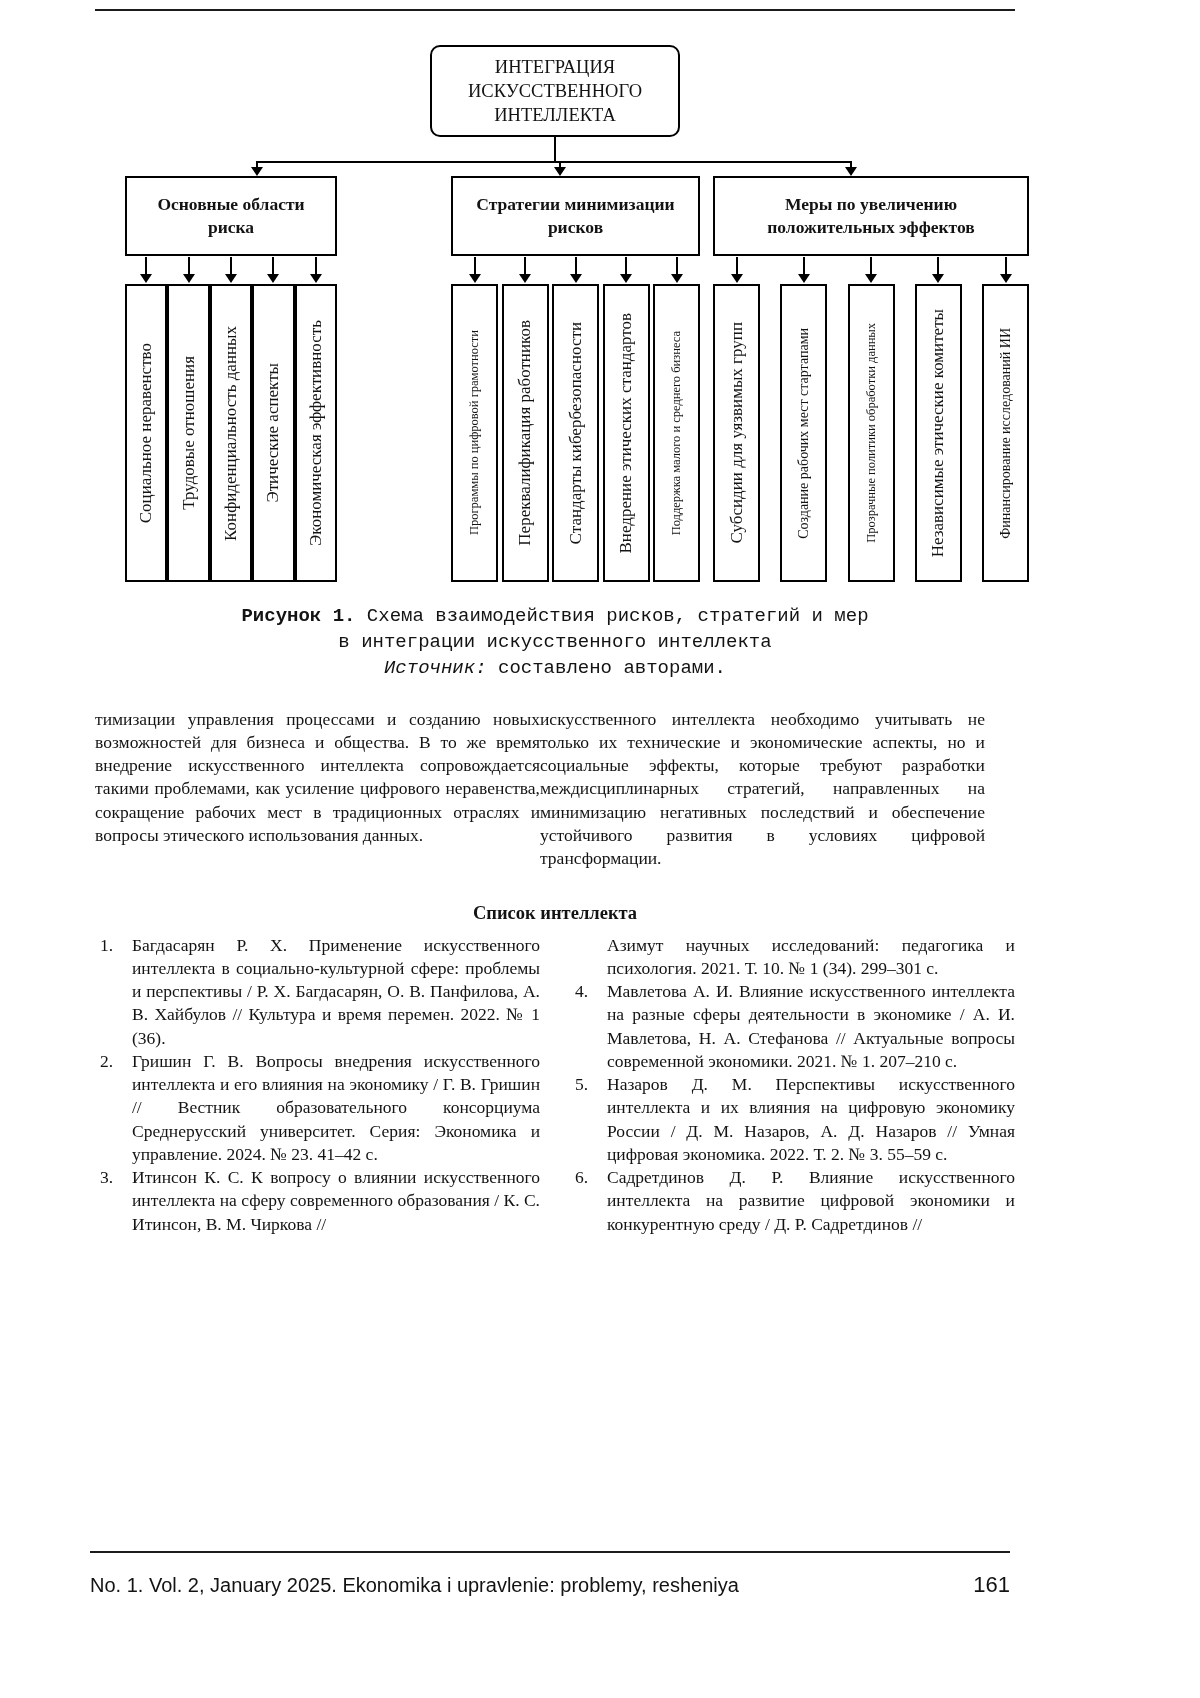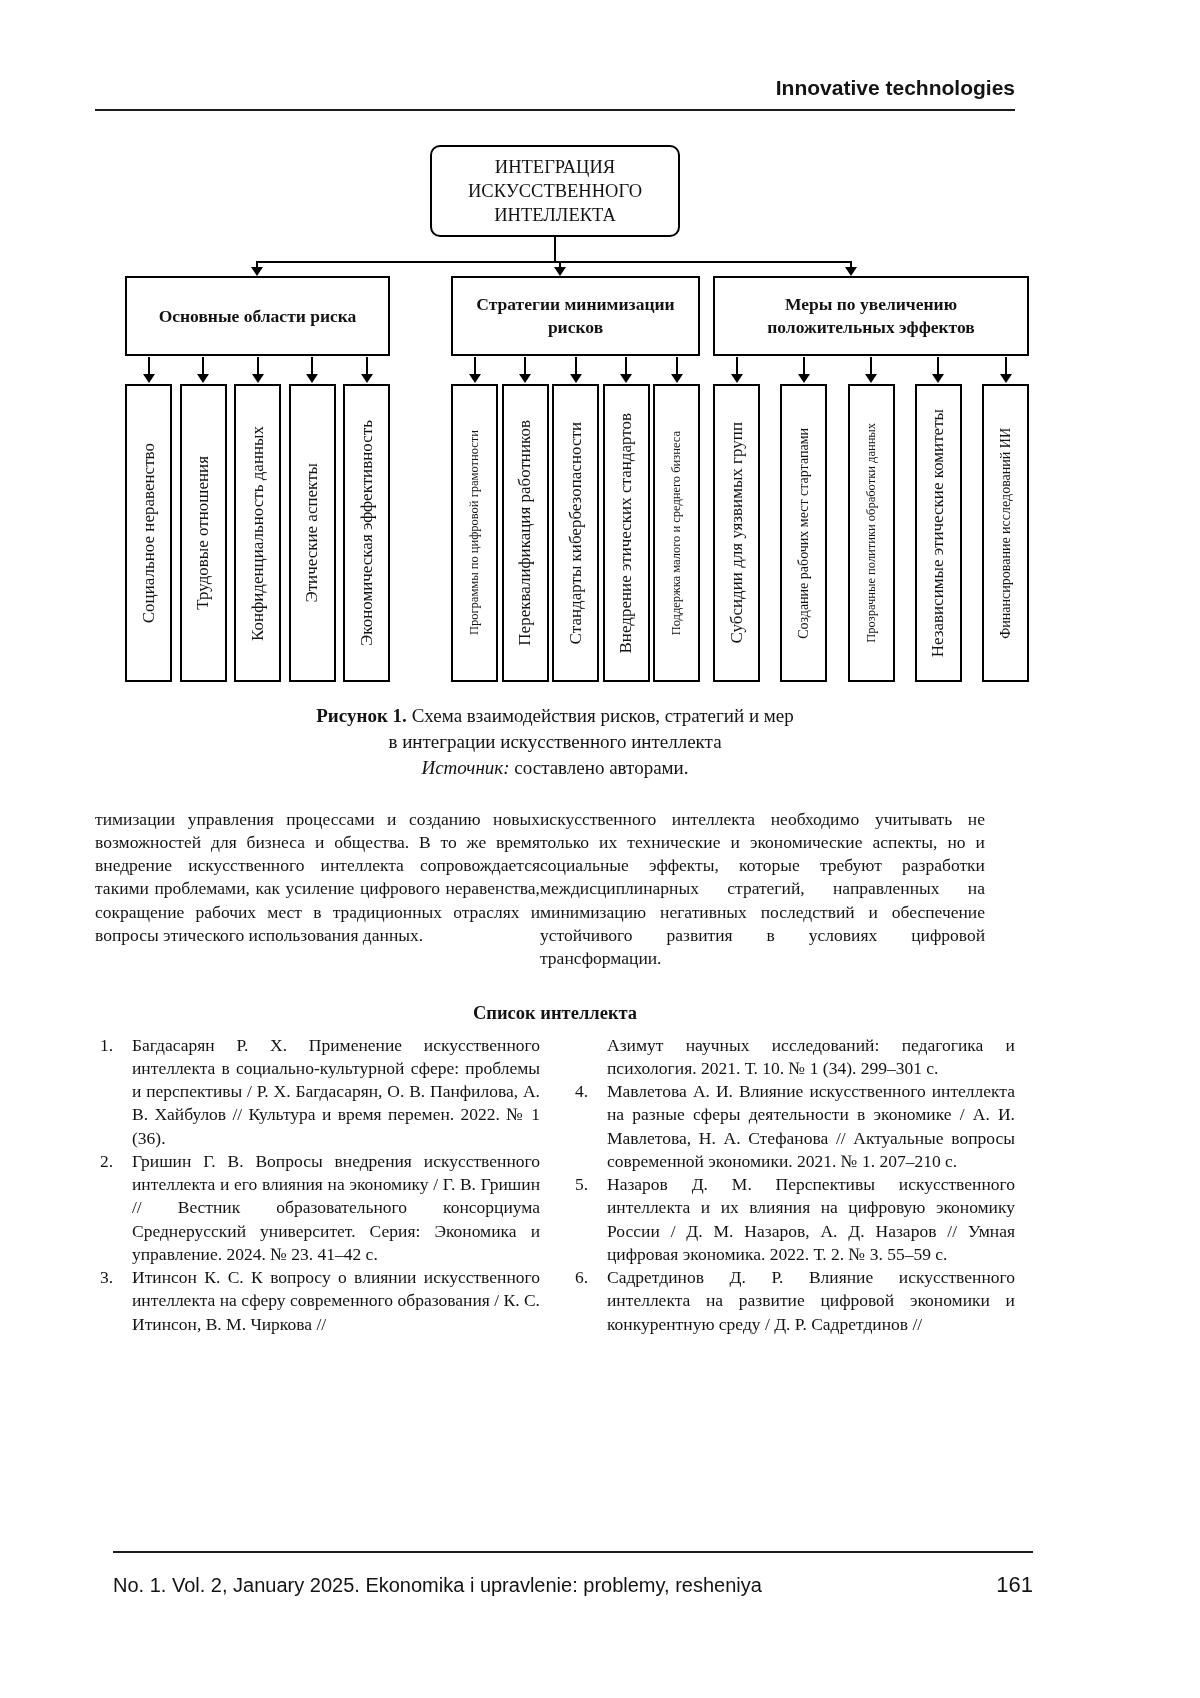--- a/index.html
+++ b/index.html
@@ -33,21 +33,21 @@
   .bstem { width:2px; top:118px; height:5px; }
   .bs0 { left:161px; } .bs1 { left:464px; } .bs2 { left:755px; }
   .tri {
     position:absolute; top:122px; width:0; height:0;
     border-left:6px solid transparent; border-right:6px solid transparent;
     border-top:9px solid #000;
   }
   .t0 { left:156px; } .t1 { left:459px; } .t2 { left:750px; }
 
   .branch { position:absolute; top:131px; }
-  .b0 { left:30px;  width:265px; }
+  .b0 { left:30px;  width:212px; }
   .b1 { left:325px; width:280px;padding-left:31px; }
   .b2 { left:618px; width:316px; }
   .bhead {
     height:80px; border:2px solid #000;
     display:flex; align-items:center; justify-content:center;
     text-align:center; font-weight:bold; font-size:17.5px; line-height:1.3; padding:0 10px;
   }
   .arrows { display:flex; justify-content:space-between; height:28px; }
   .acell { width:47px; display:flex; flex-direction:column; align-items:center; padding-top:1px; }
   .astem { width:2px; height:17px; background:#000; }
@@ -61,49 +61,48 @@
     width:47px; height:298px; border:2px solid #000;
     display:flex; align-items:center; justify-content:center; overflow:hidden;
   }
   .vbox span {
     display:block; writing-mode:vertical-rl; transform:rotate(180deg);
     white-space:nowrap; font-size:17px;
   }
   .vbox.sm span { font-size:14px; }
   .vbox.xs span { font-size:12.5px; }
 
-  .caption { text-align:center; margin-top:18px; font-size:19px; line-height:1.38; }
+  .caption { text-align:center; margin-top:18px; font-size:19px; line-height:1.38;font-family:Liberation Mono, monospace; }
 
   
   .cols { display:flex; margin-top:26px; }
   .col { width:445px; text-align:justify; font-size:17.5px; line-height:1.33; }
   .col p.indent { text-indent:30px; }
 
   
   .src-head { text-align:center; font-weight:bold; font-size:18.5px; margin-top:32px; }
   .refs { display:flex; gap:30px; margin-top:10px; }
   .refcol { width:445px; }
   .ref { display:flex; font-size:17.5px; line-height:1.33; text-align:justify; }
   .ref .num { flex:0 0 37px; padding-left:5px; }
   .ref .txt { flex:1; }
 
   
-  .footer-wrap { position:absolute; left:113px; top:1551px; width:920px;text-align:center; }
+  .footer-wrap { position:absolute; left:90px; top:1551px; width:920px;text-align:center; }
   .footer {
     display:flex; justify-content:space-between; align-items:baseline;
     margin-top:19px; font-family:"Liberation Sans", sans-serif; font-size:20px;
   }
   .footer .pageno { font-size:22px; }
 </style>
 </head>
 <body>
 
 <div class="page">
 
-  <div class="running-head">Innovative technologies</div>
   <div class="rule head-rule"></div>
 
   <div class="figure">
 
     <div class="rootbox">
       <span>ИНТЕГРАЦИЯ ИСКУССТВЕННОГО ИНТЕЛЛЕКТА</span>
     </div>
 
     <div class="conn stem-root"></div>
     <div class="conn hbar"></div>

